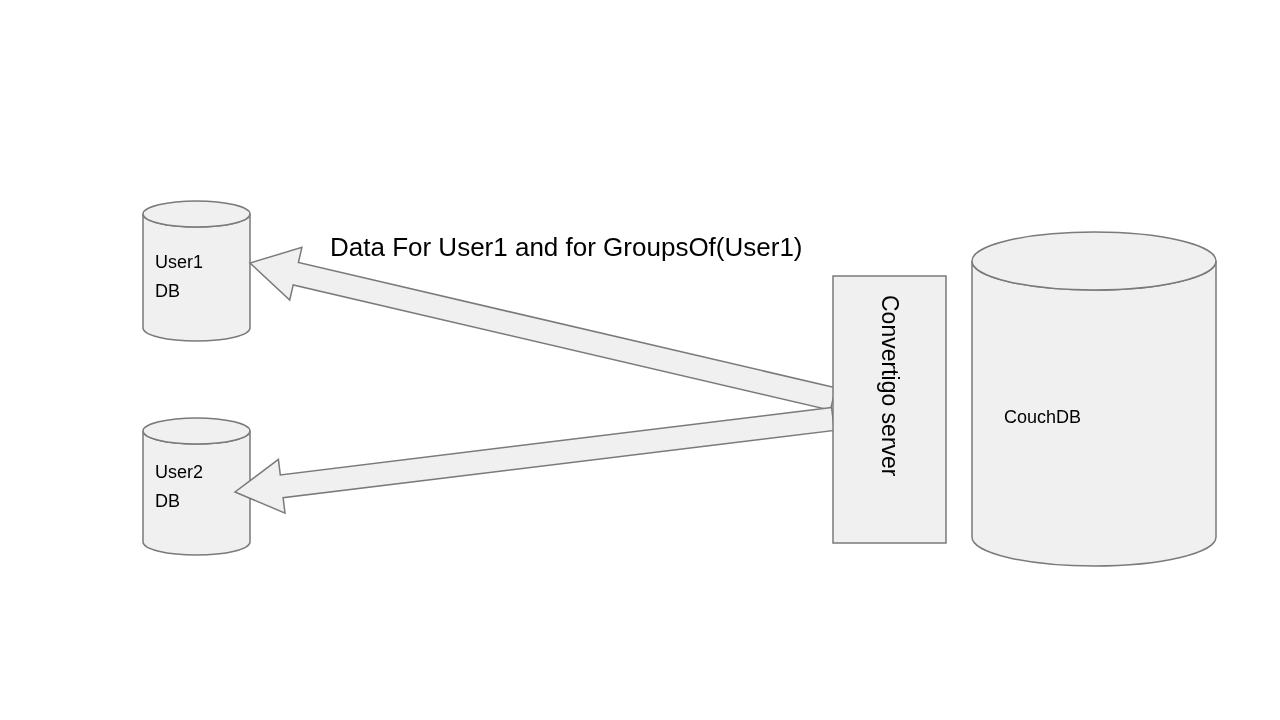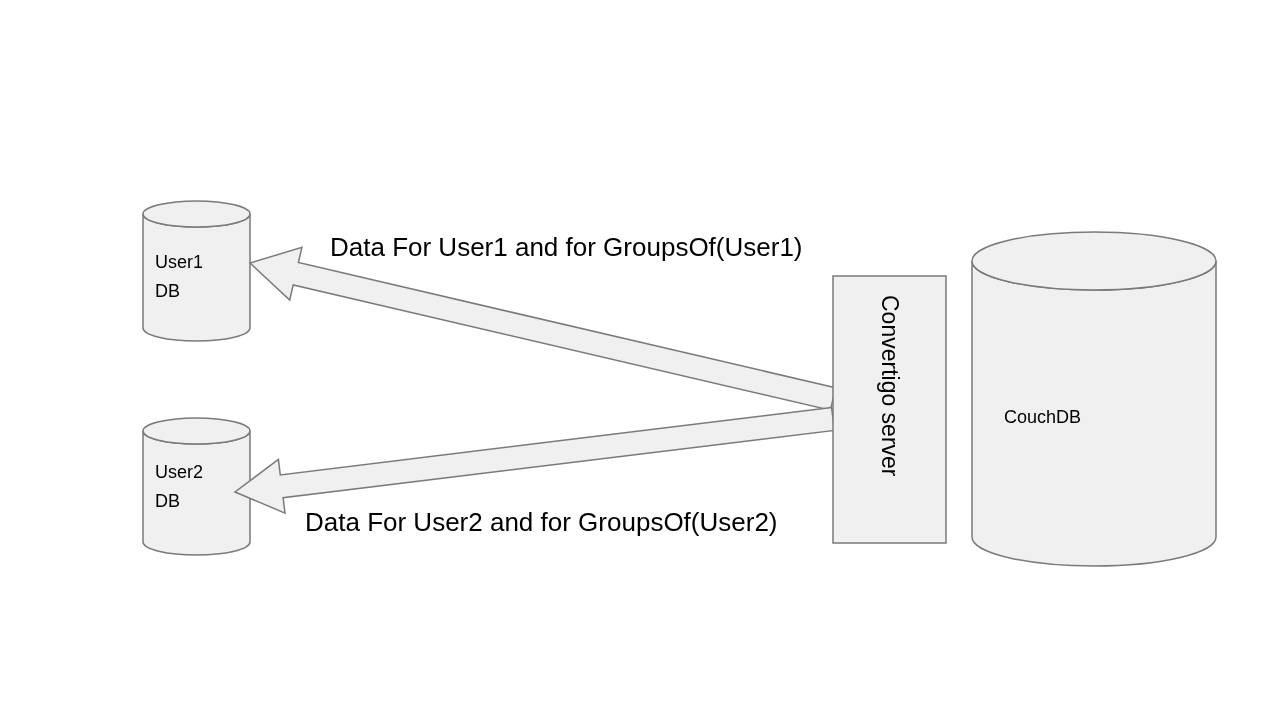--- a/index.html
+++ b/index.html
@@ -96,15 +96,14 @@
   </div>
 
   <div class="server-label-wrap">
     <span class="vertical-text">Convertigo server</span>
   </div>
 
   <div class="label" style="left:1004px; top:403px;">CouchDB</div>
 
   <div class="label edge-label" style="left:330px; top:233px;">Data For User1 and for GroupsOf(User1)</div>
 
-  <div class="label edge-label" style="left:305px; top:508px;">Data For User2 and for GroupsOf(User2)</div>
 
 </div>
 
 </body></html>

